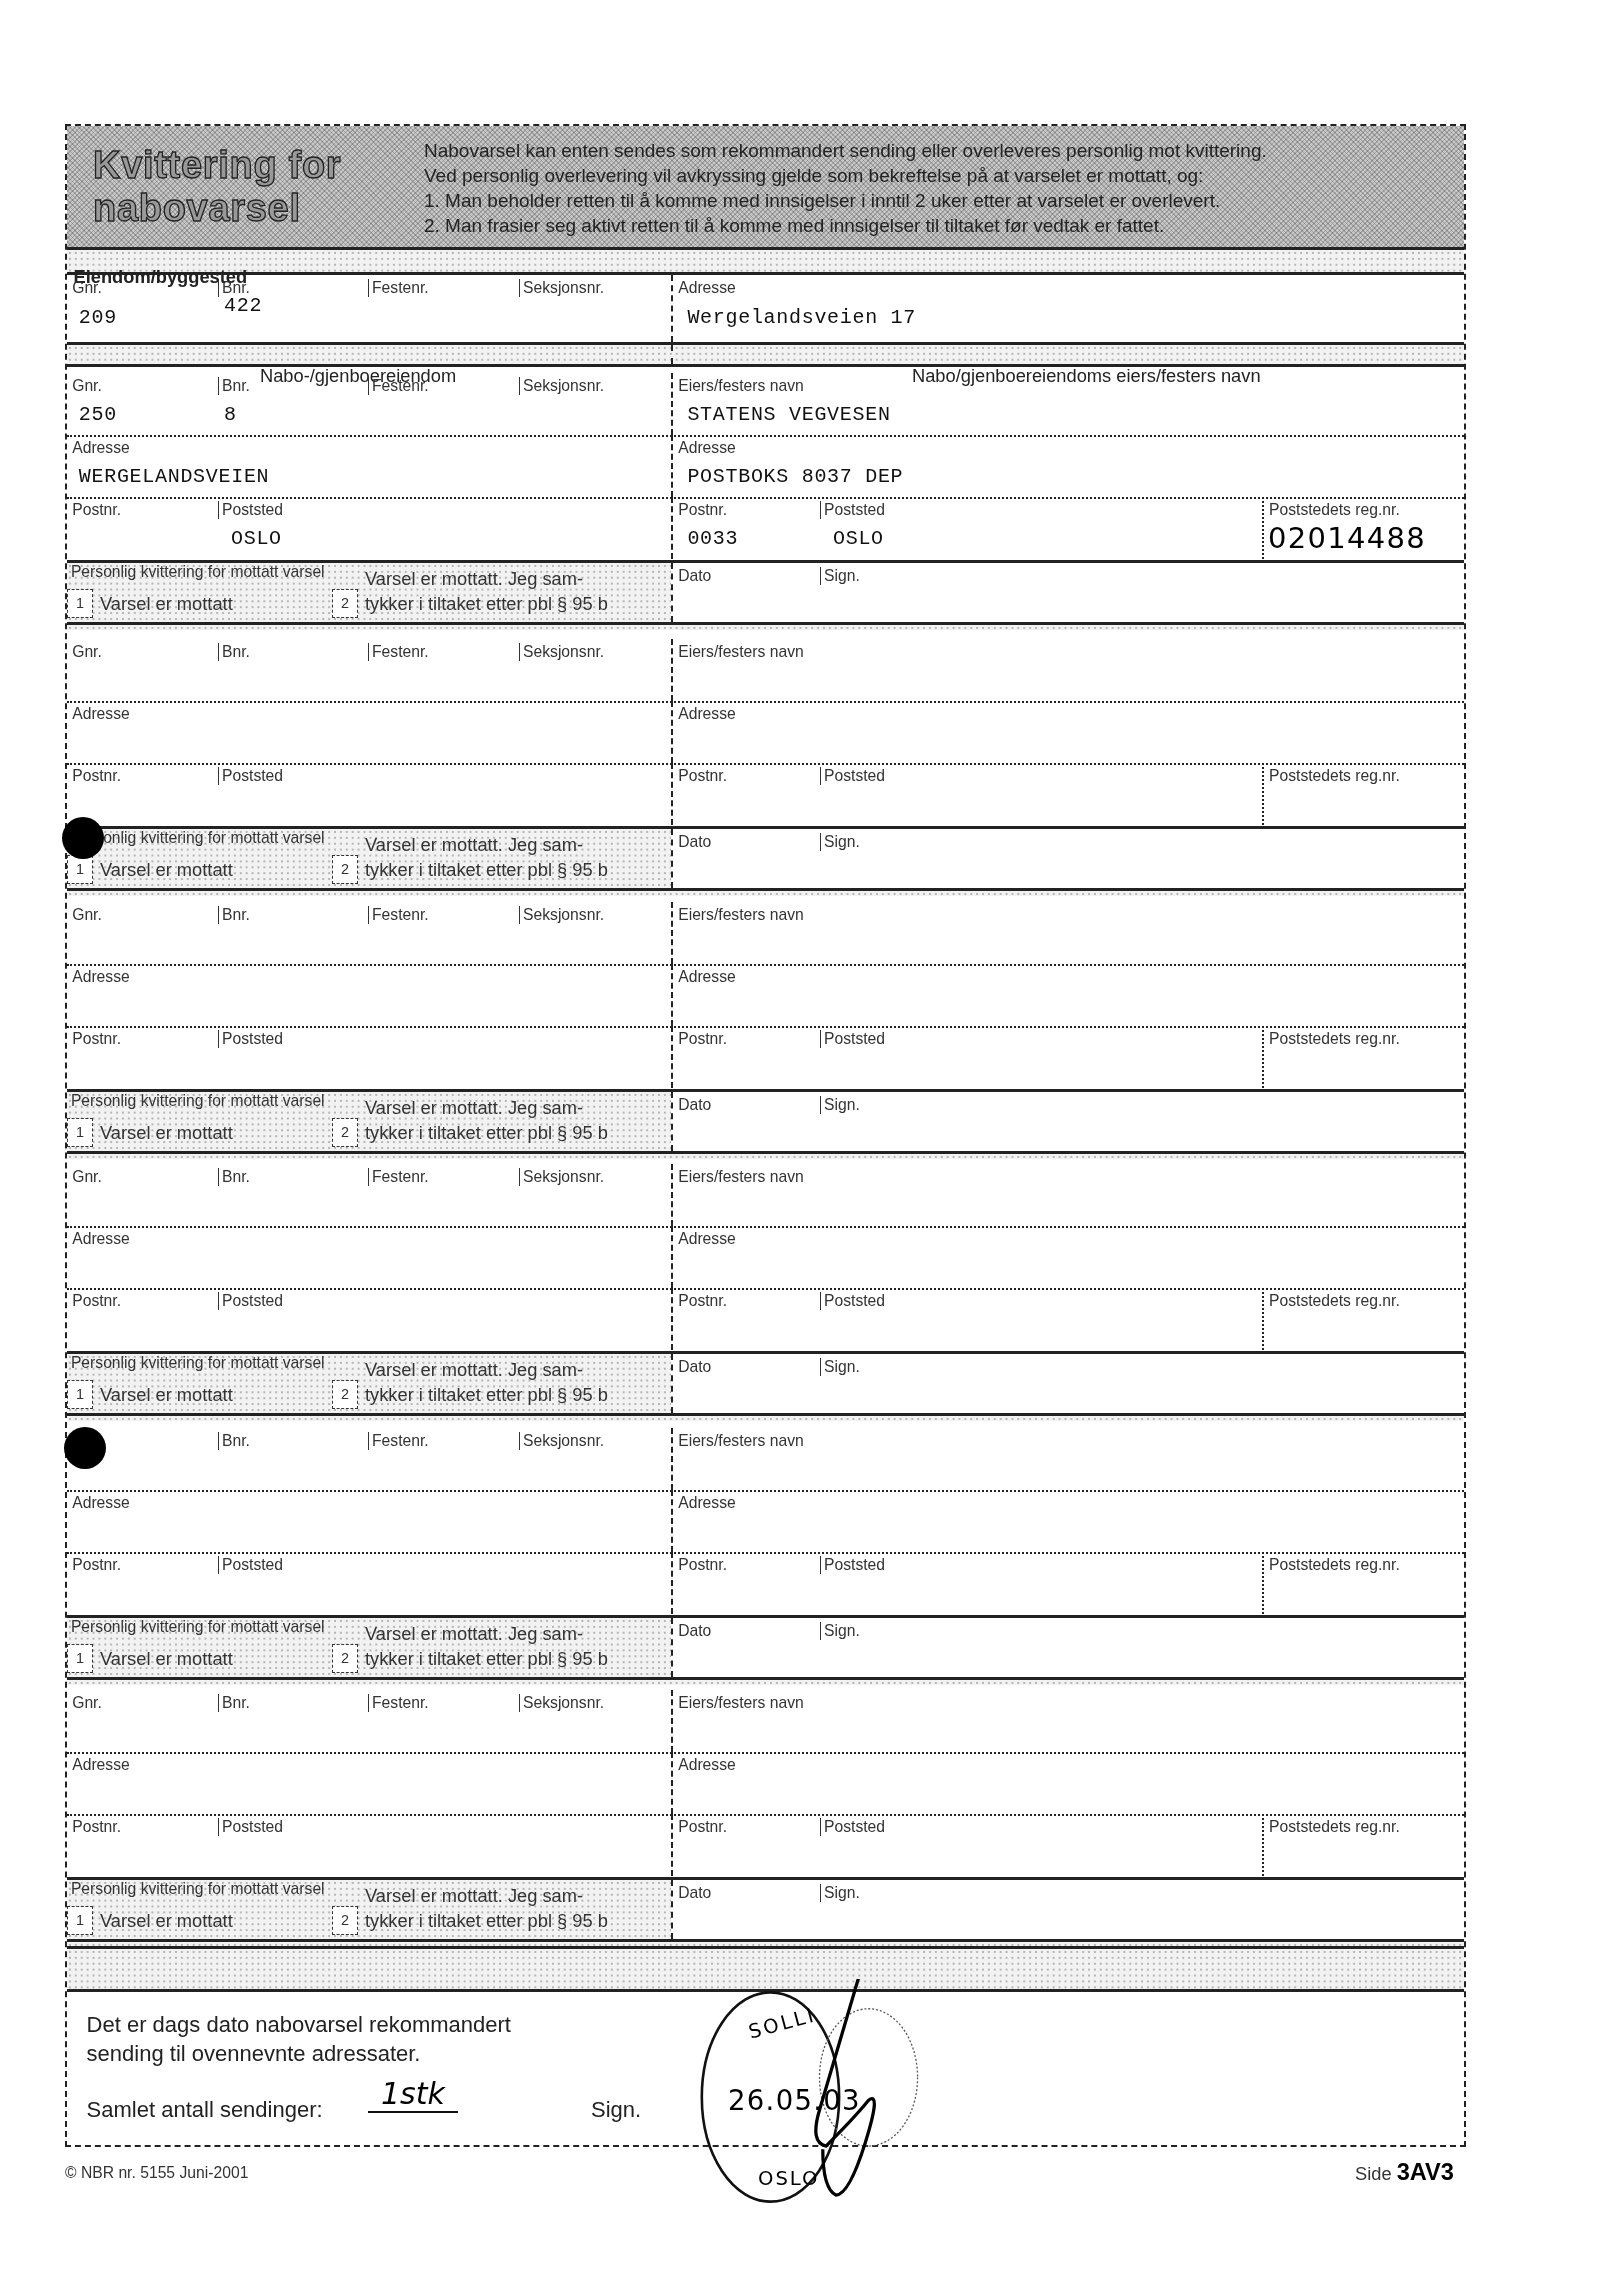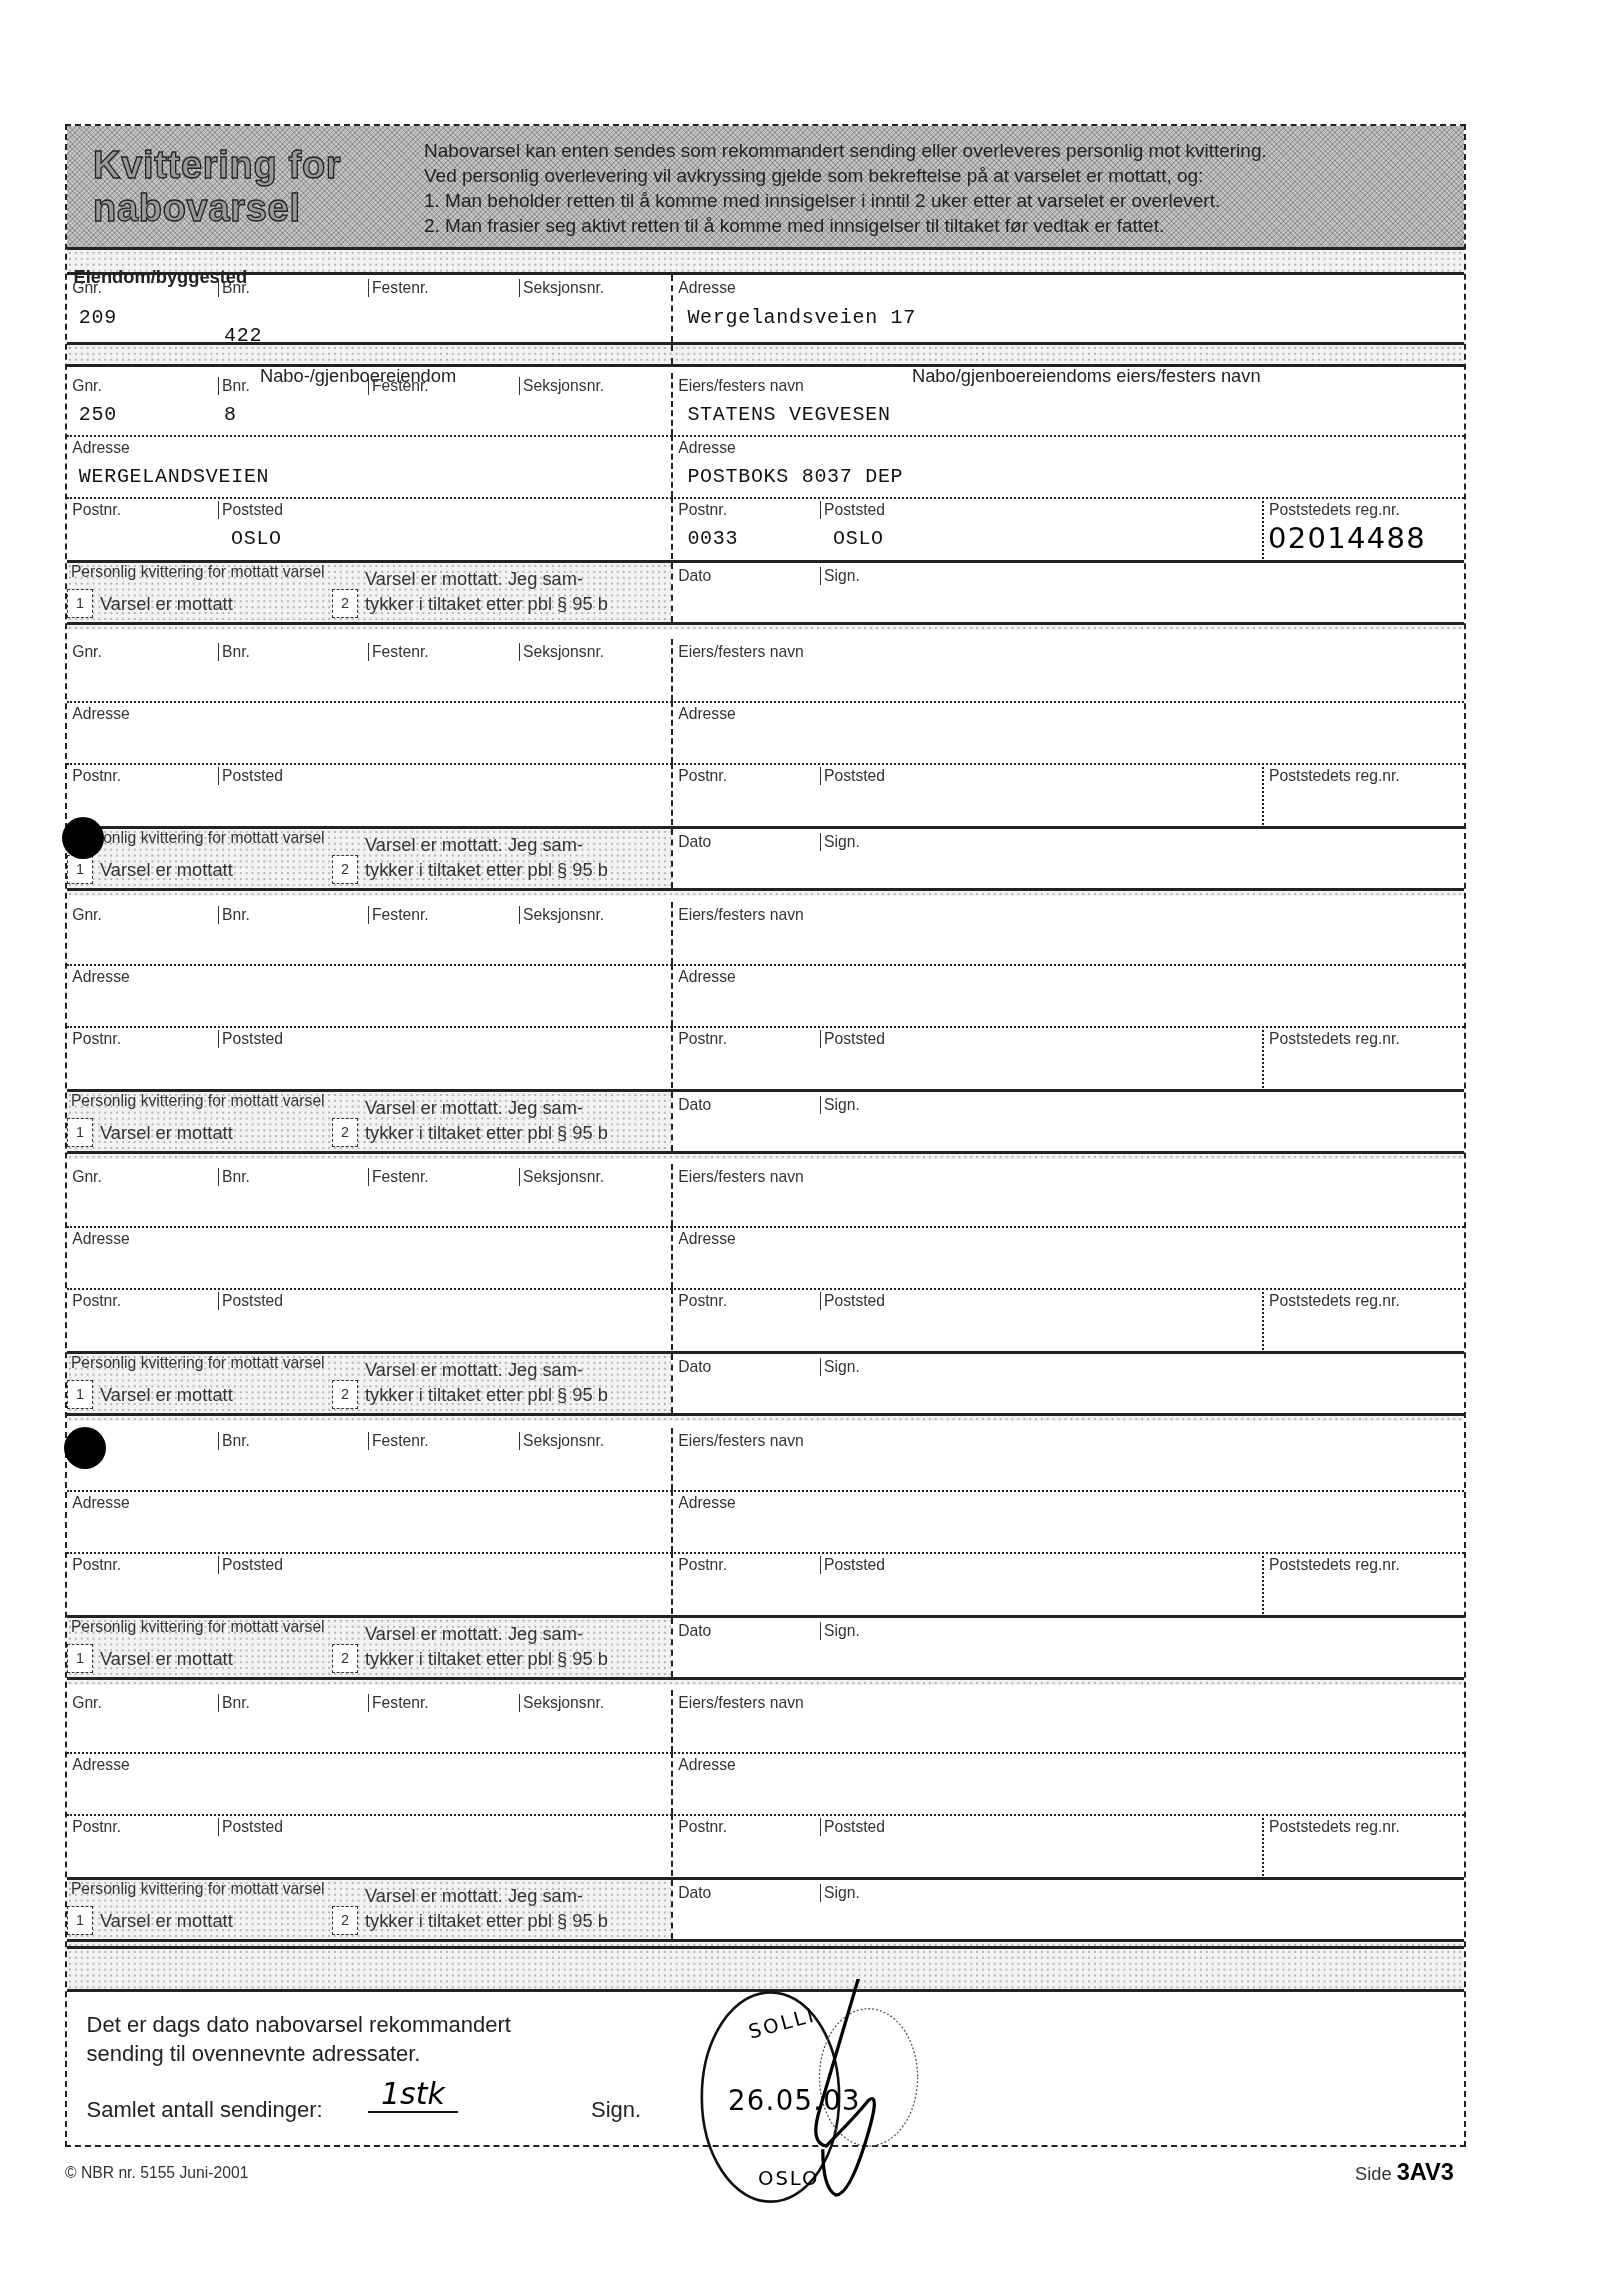--- a/index.html
+++ b/index.html
@@ -62,21 +62,21 @@
   <div class="row" style="top:149px;height:67px;">
     <div class="cell" style="left:0;width:604px;">
       <span class="lbl" style="left:5.2px;">Gnr.</span>
       <span class="tick" style="left:151px;"></span>
       <span class="lbl" style="left:155px;">Bnr.</span>
       <span class="tick" style="left:301px;"></span>
       <span class="lbl" style="left:305px;">Festenr.</span>
       <span class="tick" style="left:452px;"></span>
       <span class="lbl" style="left:456px;">Seksjonsnr.</span>
       <span class="val" style="left:11.8px;top:31px;">209</span>
-      <span class="val" style="left:157px;top:49px;">422</span>
+      <span class="val" style="left:157px;top:19px;">422</span>
     </div>
     <div class="vline" style="left:604px;"></div>
     <div class="cell" style="left:606px;right:0;">
       <span class="lbl" style="left:5.2px;">Adresse</span>
       <span class="val" style="left:14.4px;top:31px;">Wergelandsveien 17</span>
     </div>
   </div>
 
   <div class="bar speckle" style="top:216px;height:25px;border-top:3.3px solid #222;">
     <span class="bar-label" style="left:193px;top:3.9px;">Nabo-/gjenboereiendom</span>

